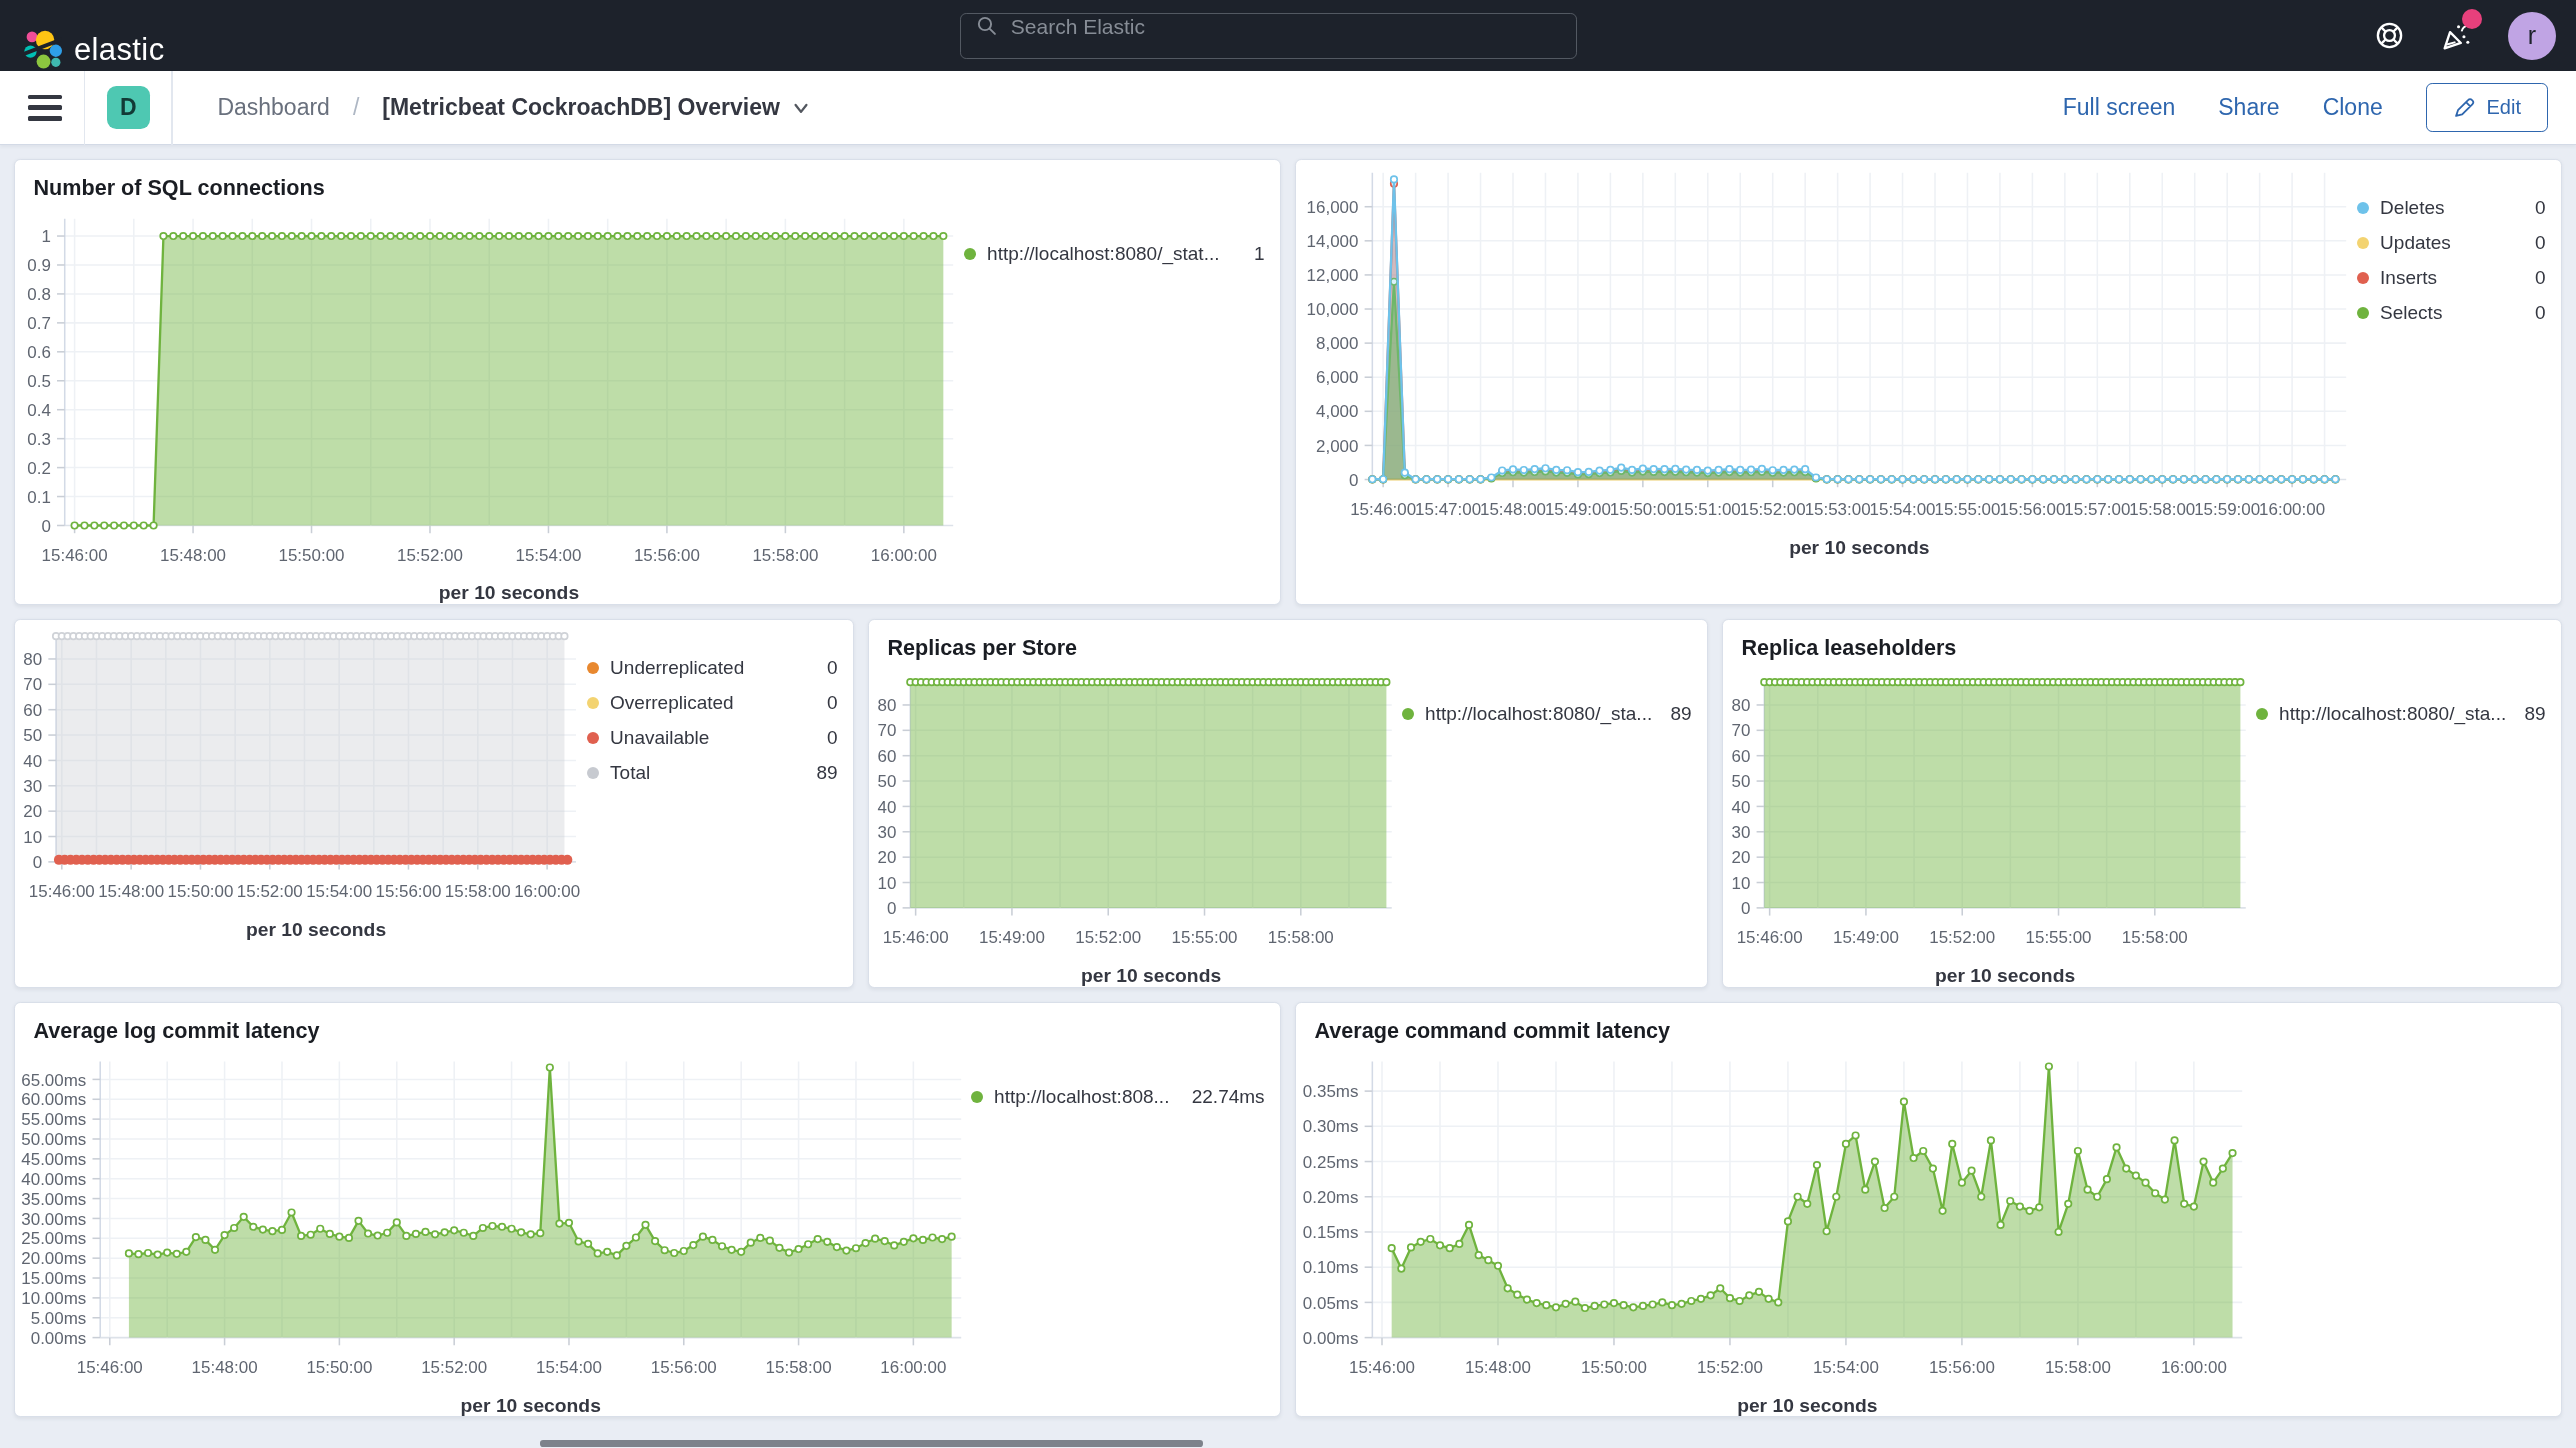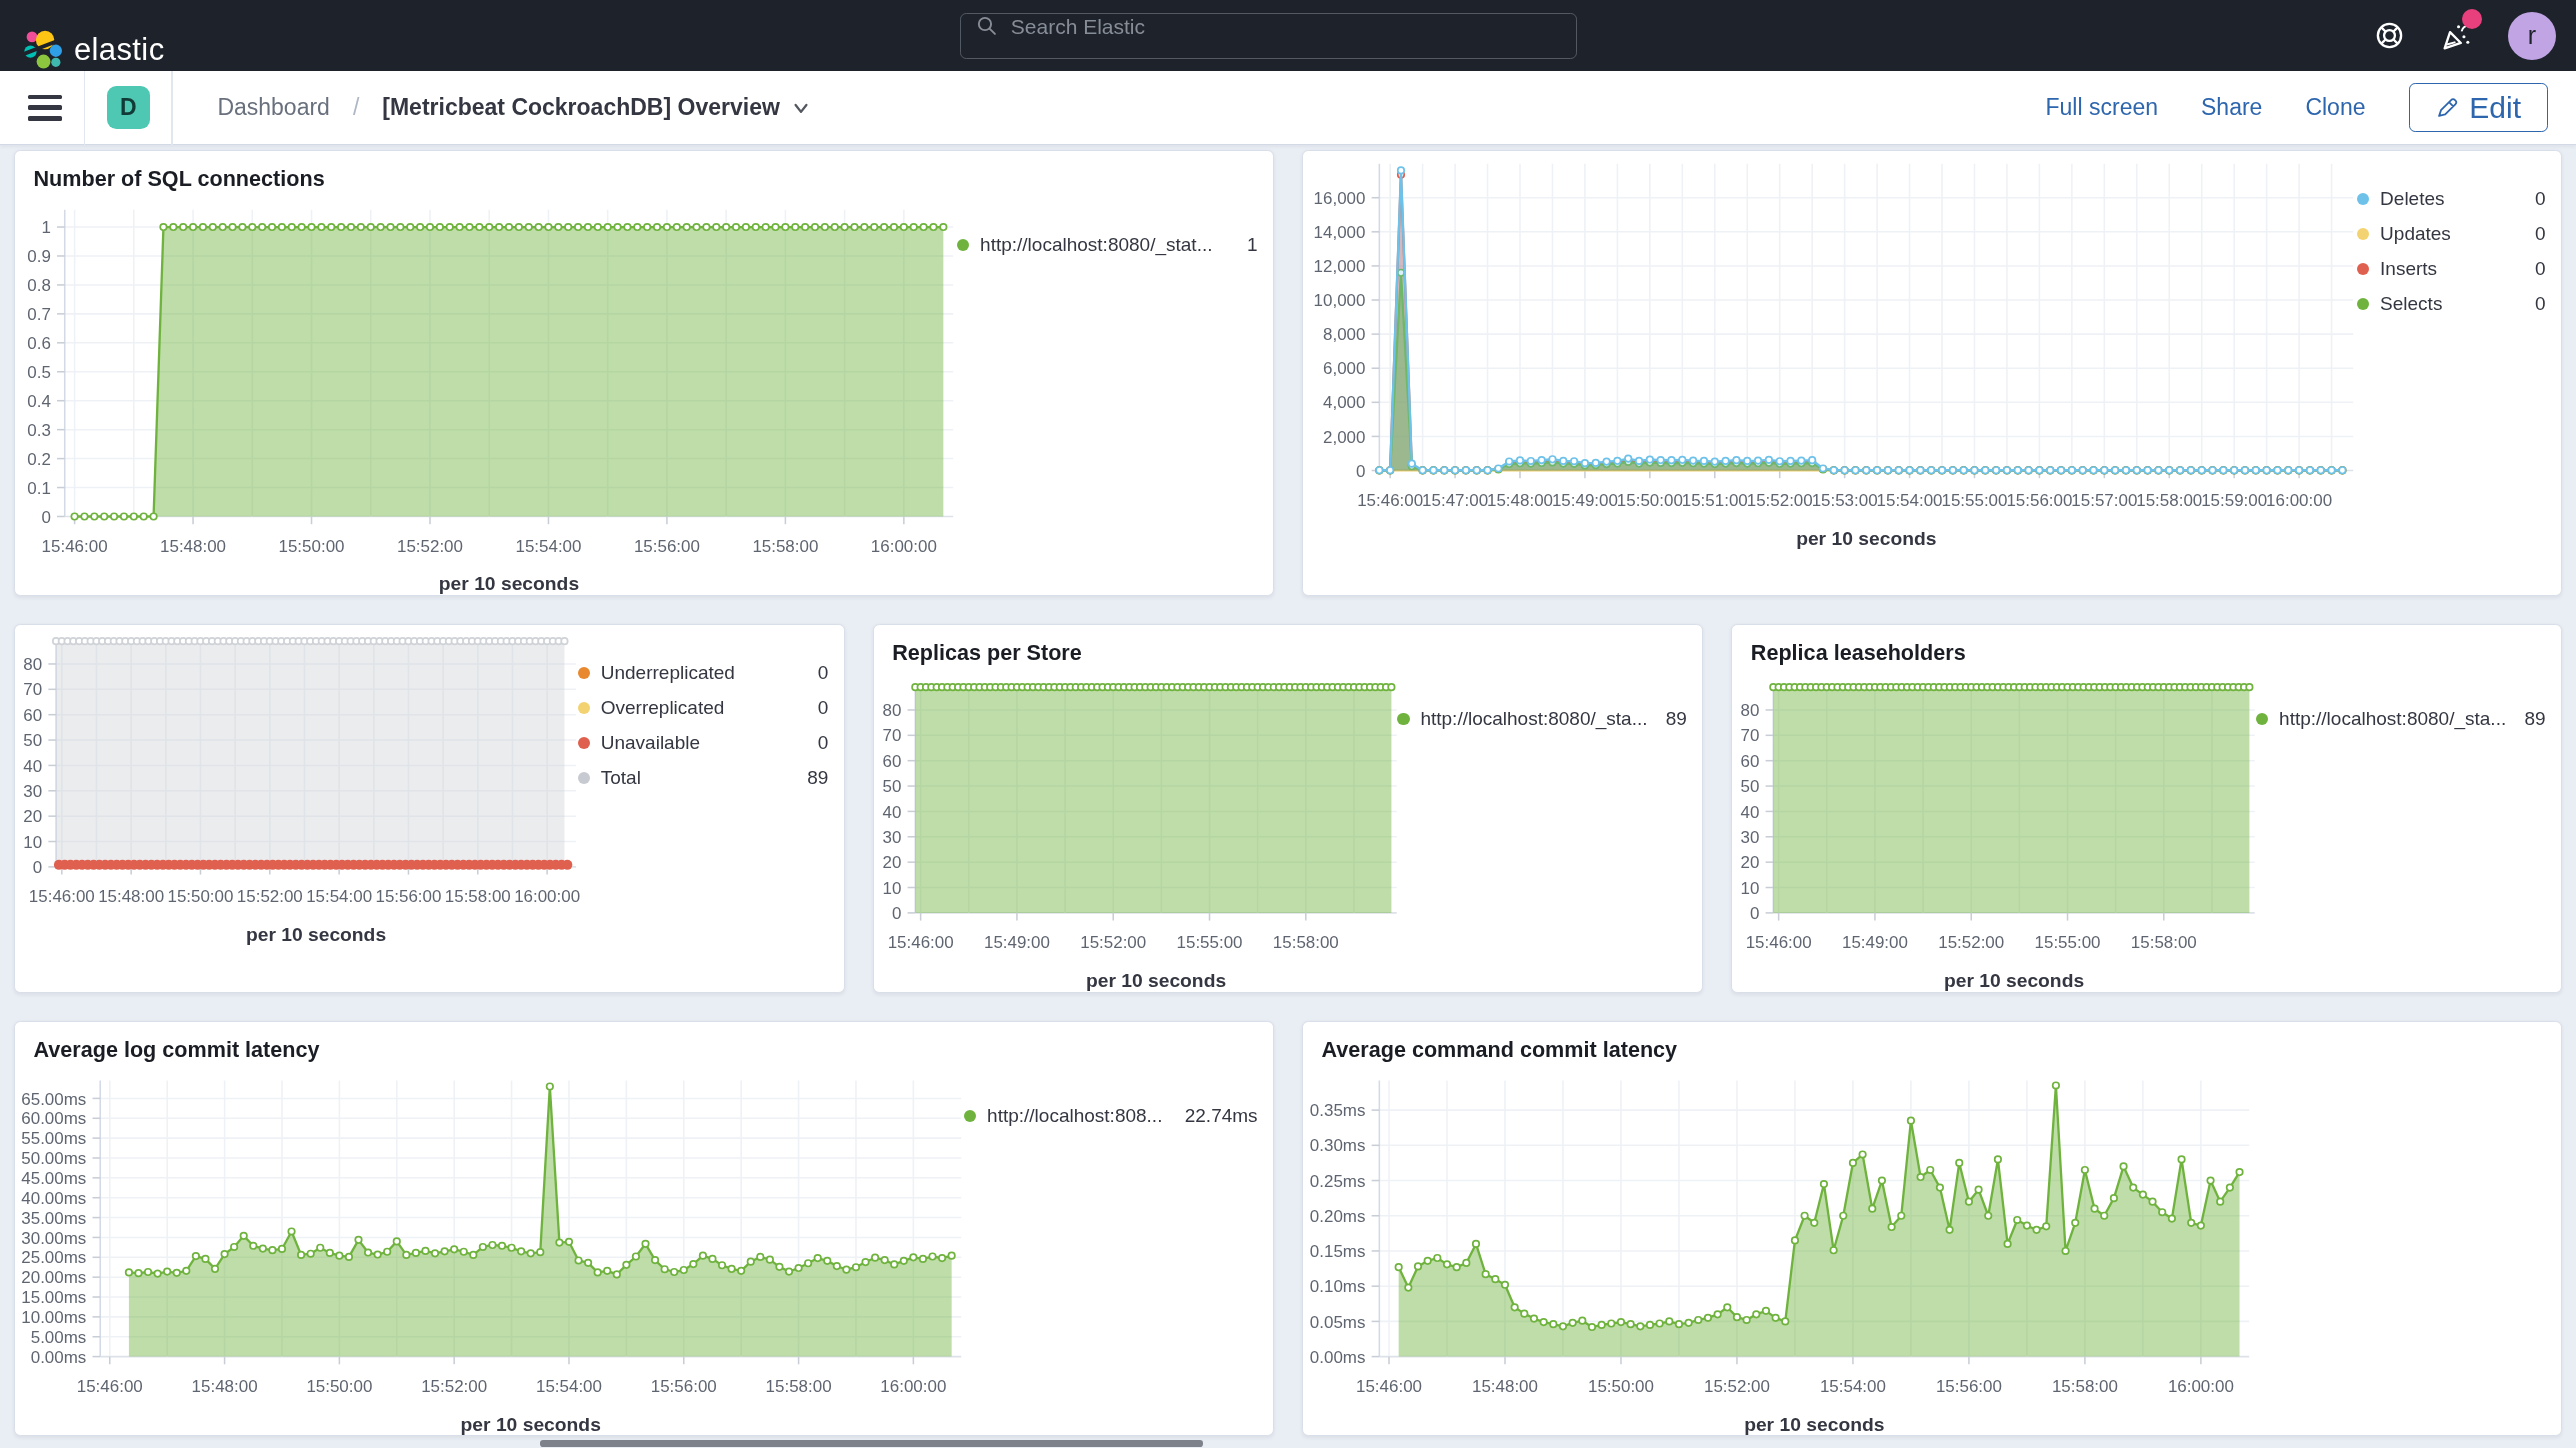--- a/index.html
+++ b/index.html
@@ -29,26 +29,26 @@
   .nav-div { width:1.5px; height:74px; background:#e2e7ef; margin:0 21.6px; }
   .dash-badge { width:43px; height:43px; border-radius:9.3px; background:#4ec8b2; color:#123a36; font-size:23px; font-weight:700;
     display:flex; align-items:center; justify-content:center; cursor:pointer; }
   .breadcrumb { display:flex; align-items:center; gap:23px; margin-left:23px; font-size:23px; }
   .bc-root { color:#69707d; cursor:pointer; }
   .bc-sep { color:#aeb7c4; }
   .bc-current { color:#343741; font-weight:600; display:flex; align-items:center; gap:10.8px; cursor:pointer; }
   .nav-actions { margin-left:auto; display:flex; align-items:center; gap:43px; }
   .nav-link { color:#2e66ae; font-size:23px; font-weight:500; cursor:pointer; }
   .edit-btn { display:flex; align-items:center; gap:10.8px; border:1.5px solid #2e66ae; color:#2e66ae; border-radius:6.2px;
-    height:49px; padding:0 26px; font-size:30px; font-weight:500; background:#fff; cursor:pointer;
+    height:49px; padding:0 26px; font-size:20px; font-weight:500; background:#fff; cursor:pointer;
     font-family:"Liberation Sans", sans-serif; }
 
   
   .content { display:grid; grid-template-columns:repeat(6,1fr); grid-template-rows:446px 369px 415px;
-    gap:28px; padding:5px 14px; }
+    gap:14px; padding:14px 14px; }
   .span3 { grid-column:span 3; }
   .span2 { grid-column:span 2; }
   .panel { background:#ffffff; border:0.8px solid #d9dfe9; border-radius:6.2px; box-shadow:0 1.5px 3.9px rgba(50,60,80,.08);
     display:flex; flex-direction:column; min-width:0; min-height:0; }
   .panel-title { padding:15.4px 18.5px 4.6px; font-size:21.6px; font-weight:700; color:#1a1d23; }
   .chart-row { flex:1; display:flex; min-height:0; }
   .plot { flex:1; min-width:0; height:100%; }
   .legend { padding-top:37px; padding-right:15.4px; display:flex; flex-direction:column; gap:13px; flex:none; }
   .legend-item { display:flex; align-items:center; font-size:19px; color:#343741; cursor:pointer; }
   .ldot { width:12.3px; height:12.3px; border-radius:50%; margin-right:10.8px; flex:none; }

